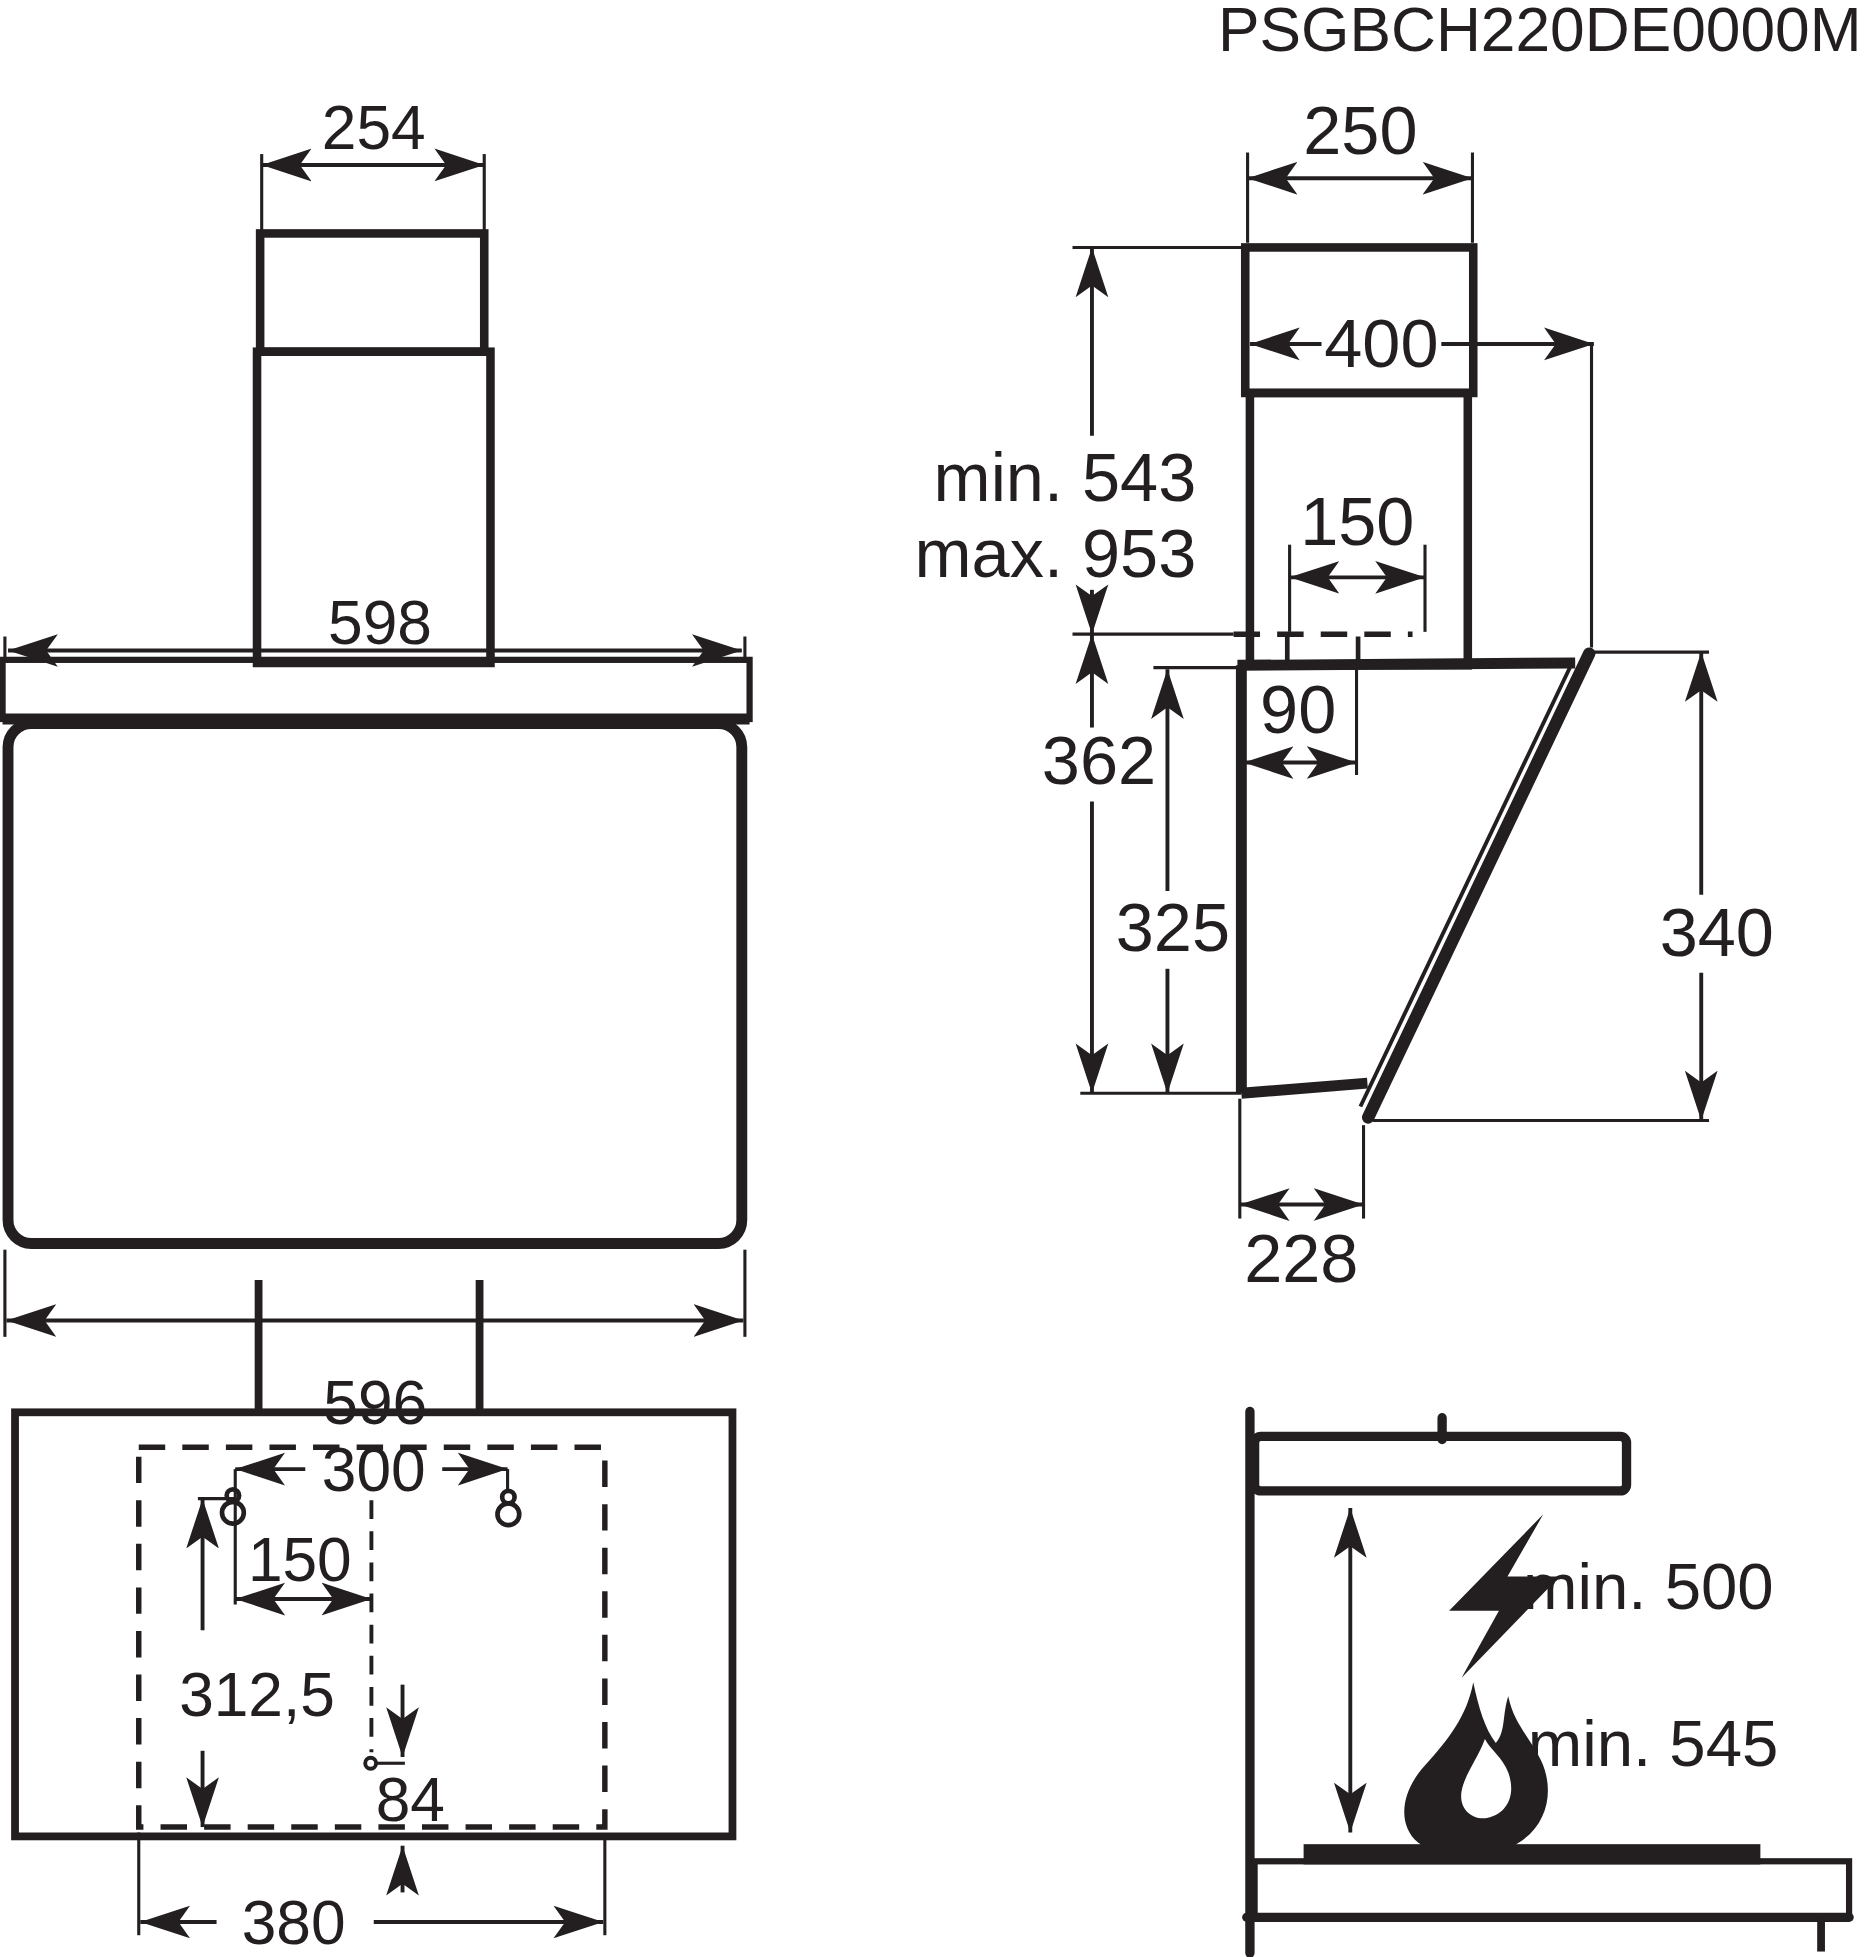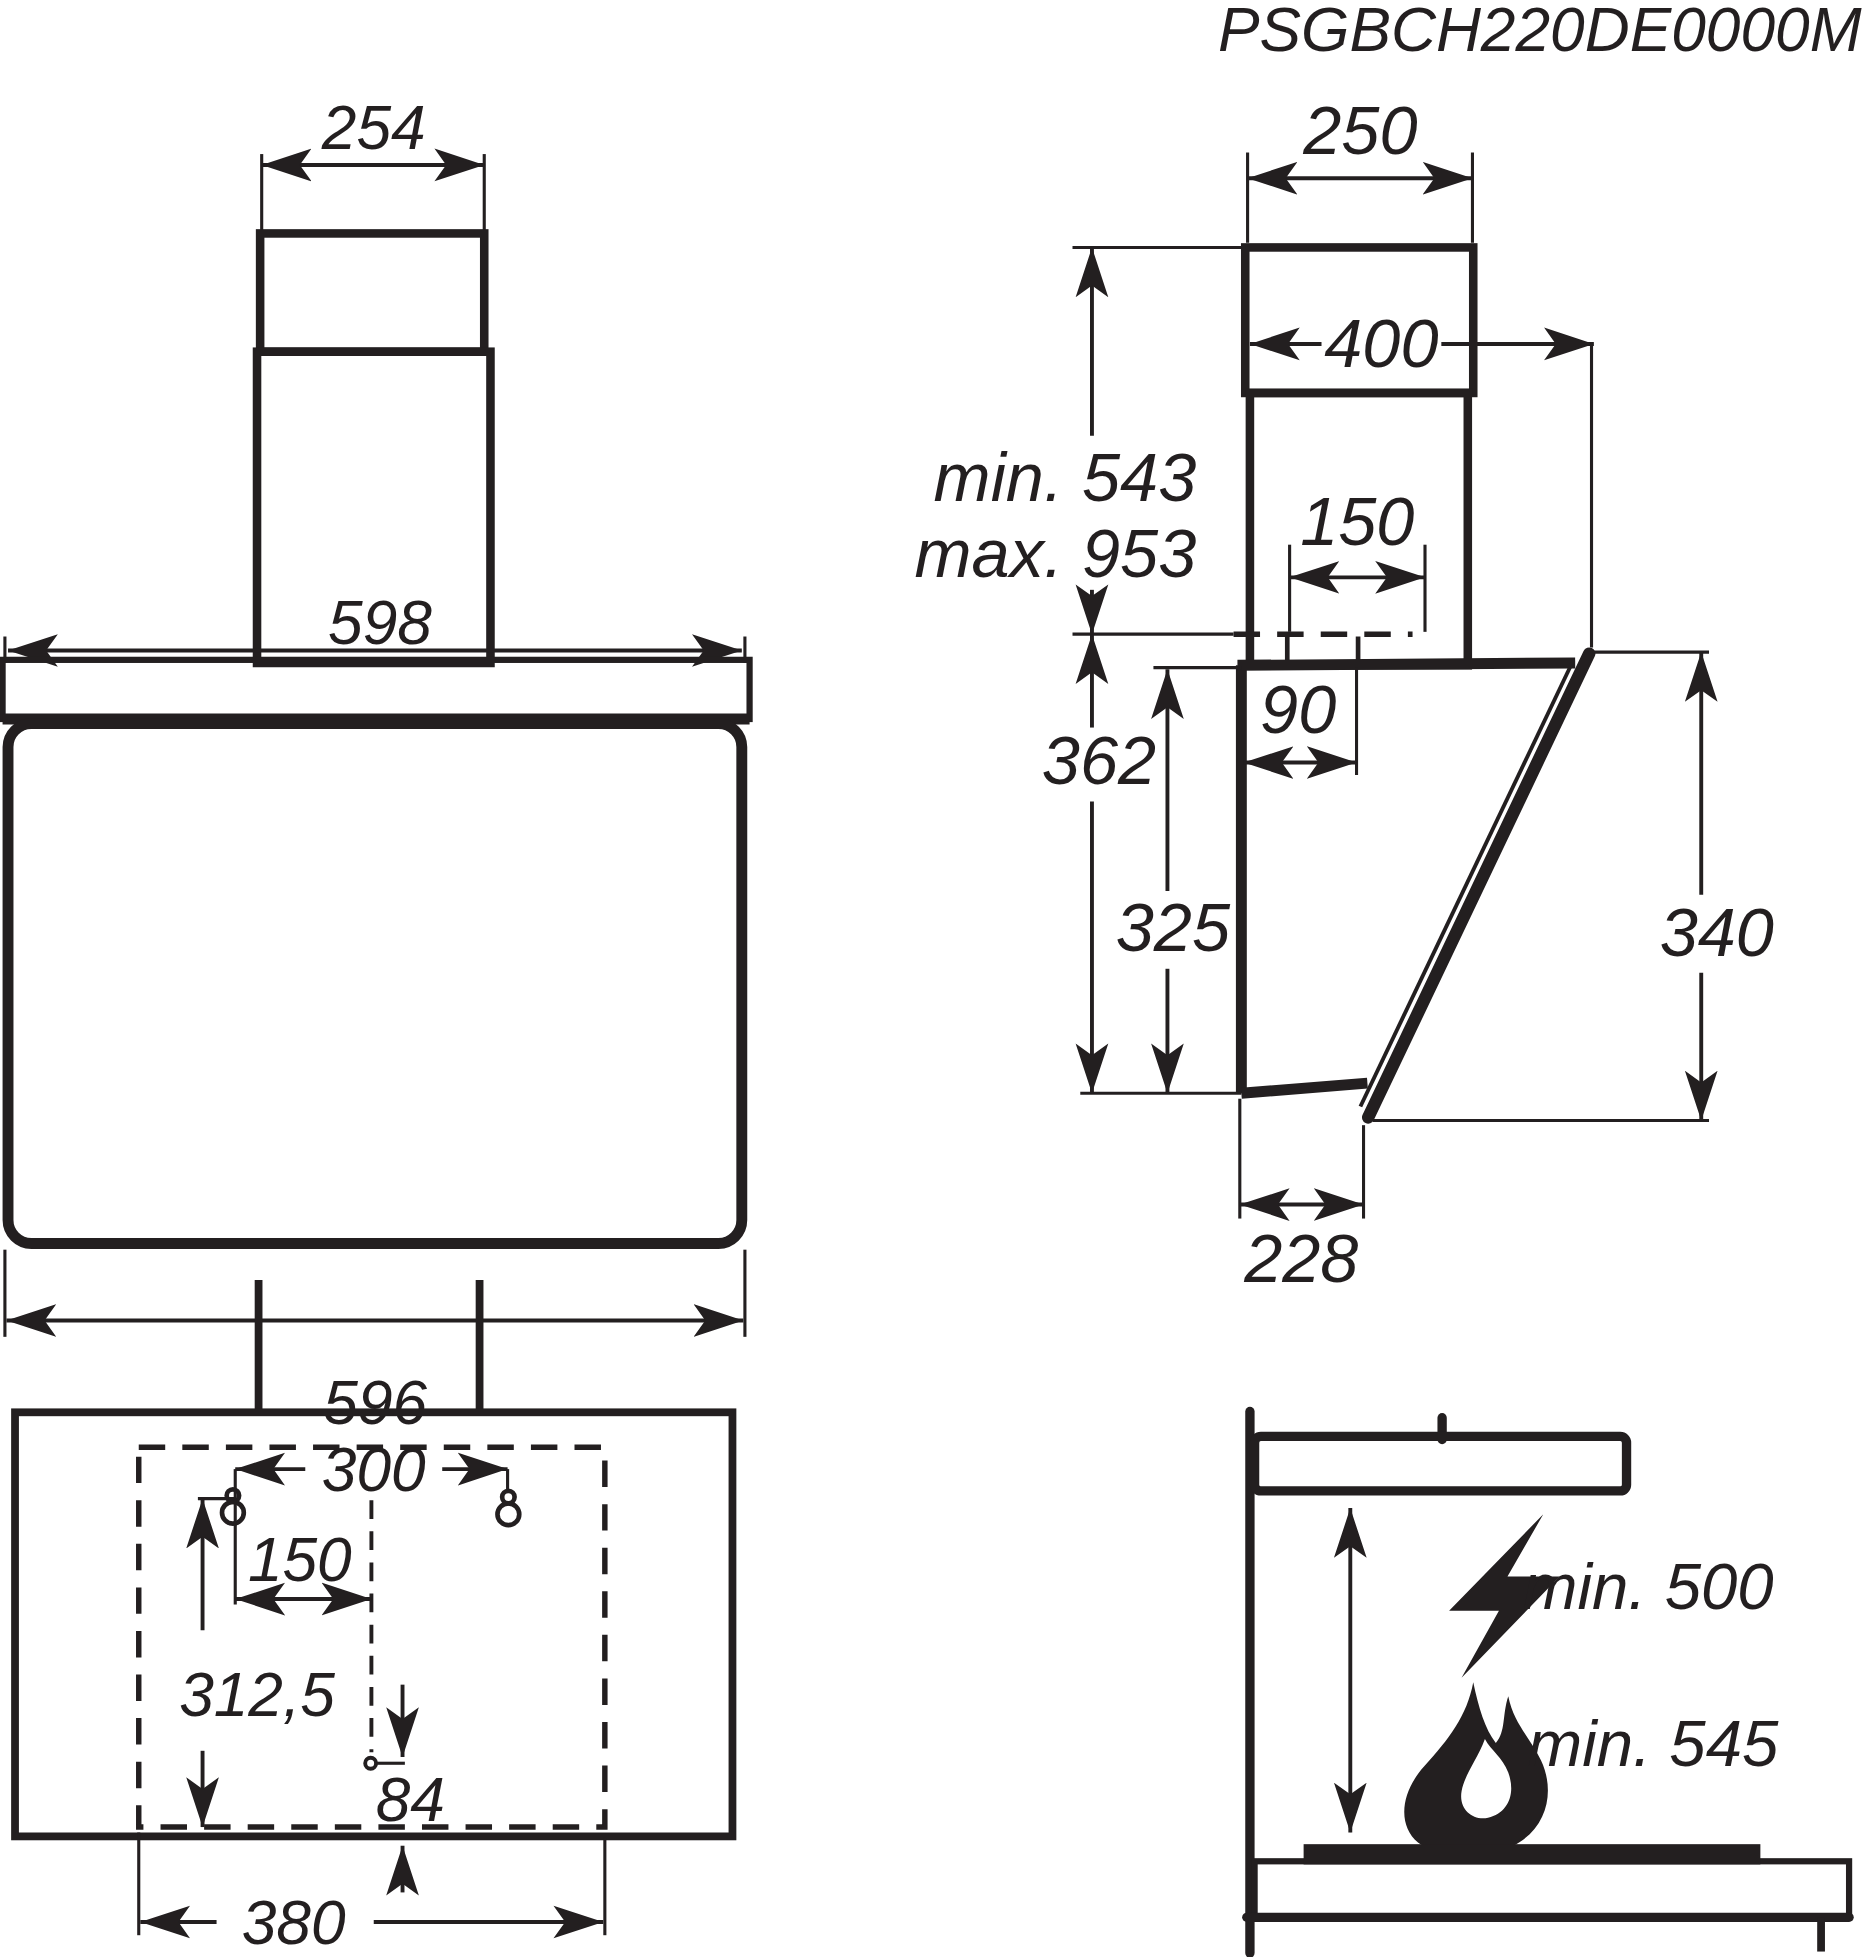--- a/index.html
+++ b/index.html
@@ -1,16 +1,16 @@
 <!DOCTYPE html>
 <html style="font-size:12.5px"><head>
 <meta charset="utf-8">
 <style>
   html,body{margin:0;padding:0;background:#ffffff;}
-  .page{width:1868px;height:1957px;background:#fff;position:relative;overflow:hidden;font-style:italic;}
+  .page{width:1868px;height:1957px;background:#fff;position:relative;overflow:hidden;}
   svg{display:block;}
   text{font-family:"Liberation Sans","DejaVu Sans",sans-serif;fill:#231f20;}
   .t80{font-size:80px;}
   .t84{font-size:84px;}
   .t88{font-size:88px;}
   .ttl{font-size:80px;}
   .mid{text-anchor:middle;}
   .end{text-anchor:end;}
   .ln{fill:none;stroke:#231f20;}
   .o14{stroke-width:14;}

